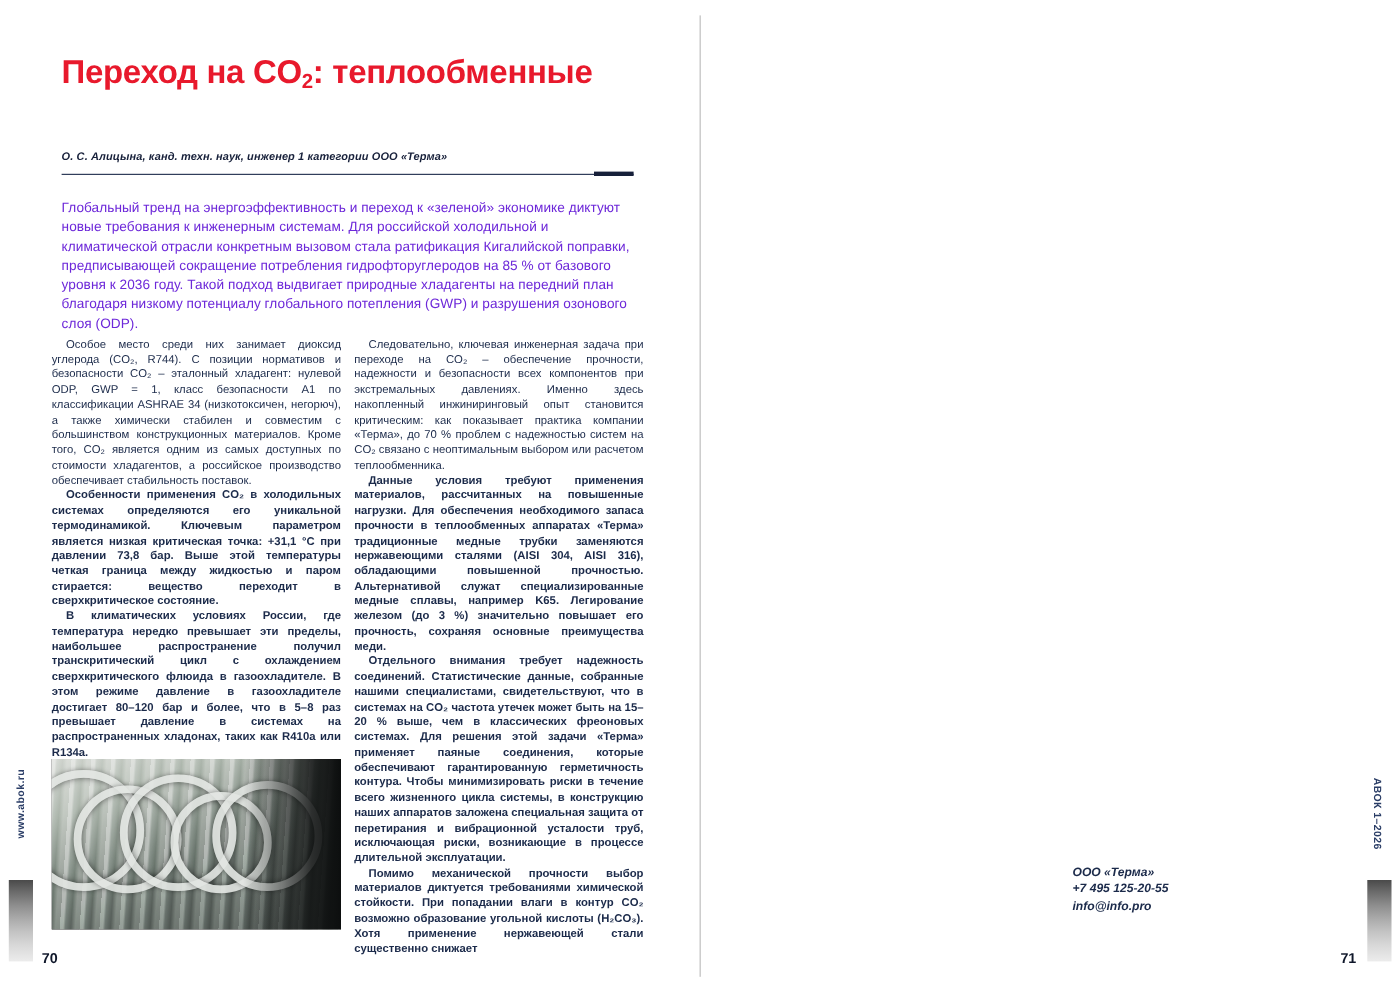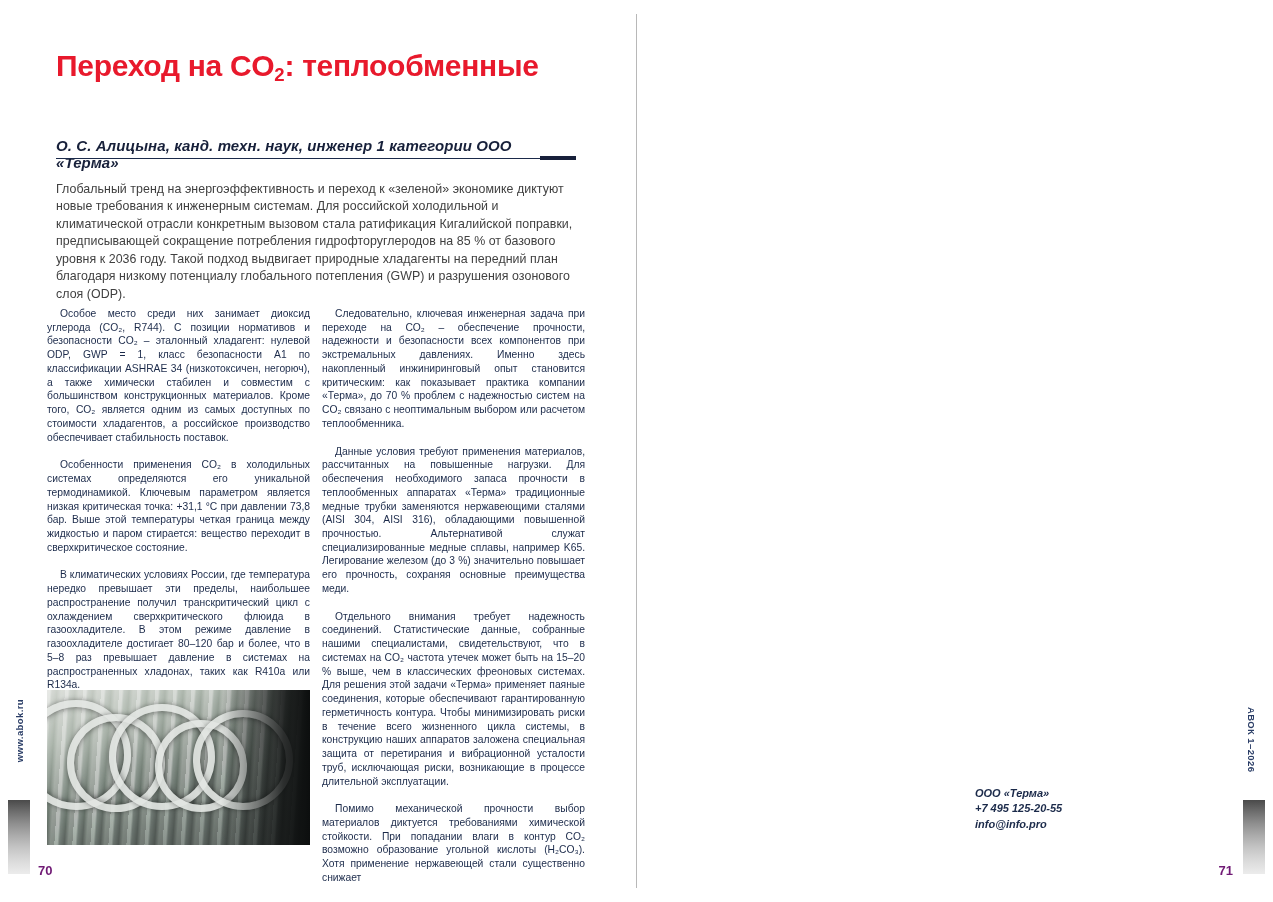--- a/index.html
+++ b/index.html
@@ -36,66 +36,66 @@
 
   
   .swatch{position:absolute;bottom:28px;width:22px;height:74px;
     background:linear-gradient(to bottom,#4a4a4a 0%,#6e6e6e 16%,#8f8f8f 32%,
       #ababab 48%,#c4c4c4 64%,#d8d8d8 80%,#ececec 100%);}
   .swatch-left{left:8px;}
   .swatch-right{right:8px;}
 
   .folio{
     position:absolute;bottom:24px;
-    font-size:13px;font-weight:700;color:#701a75;
+    font-size:13px;font-weight:700;color:#0f172a;
     font-family:"Liberation Sans", sans-serif;
   }
   .folio-left{left:38px;}
   .folio-right{right:40px;text-align:center;}
 
   
   .title{
     position:absolute;left:56px;top:28px;width:520px;
     color:#e8192c;
     font-size:30px;line-height:1.17;
     font-weight:700;letter-spacing:-.3px;
   }
   .title sub{font-size:.62em;vertical-align:baseline;position:relative;top:5px;}
 
   .byline{
     position:absolute;left:56px;top:137px;width:520px;
-    font-size:15px;font-weight:700;font-style:italic;color:#17203a;
+    font-size:10px;font-weight:700;font-style:italic;color:#17203a;
     letter-spacing:.1px;
   }
   .rule-title{
     position:absolute;left:56px;top:158px;width:520px;height:1px;background:#1b2a4a;
   }
   .rule-title-thick{
     position:absolute;left:540px;top:156px;width:36px;height:4px;background:#17203a;
   }
 
   
   .lead{
     position:absolute;left:56px;top:181px;width:524px;
-    color:#404040;
+    color:#6d28d9;
     font-size:12.4px;line-height:1.41;
     font-weight:400;
     letter-spacing:.05px;
   }
 
   
   .col{
     position:absolute;
     font-size:10.3px;line-height:1.335;
     text-align:justify;
     color:#1b2a4a;
     hyphens:manual;
   }
   .col p{margin:0;text-indent:13px;}
-  .col p + p{margin-top:14px;}
+  .col p + p{margin-top:0;font-weight:bold;}
 
   
   #col-70-1{left:47px;top:307px;width:263px;}
   #col-70-2{left:322px;top:307px;width:263px;}
 
   .contacts{
     position:absolute;right:48px;top:786px;width:250px;
     font-style:italic;font-weight:700;
     font-size:11px;line-height:1.4;color:#1b2a4a;
   }

